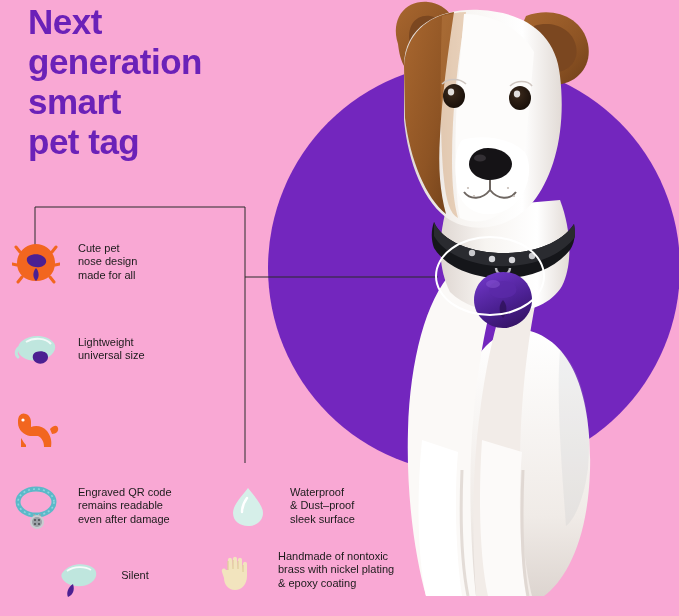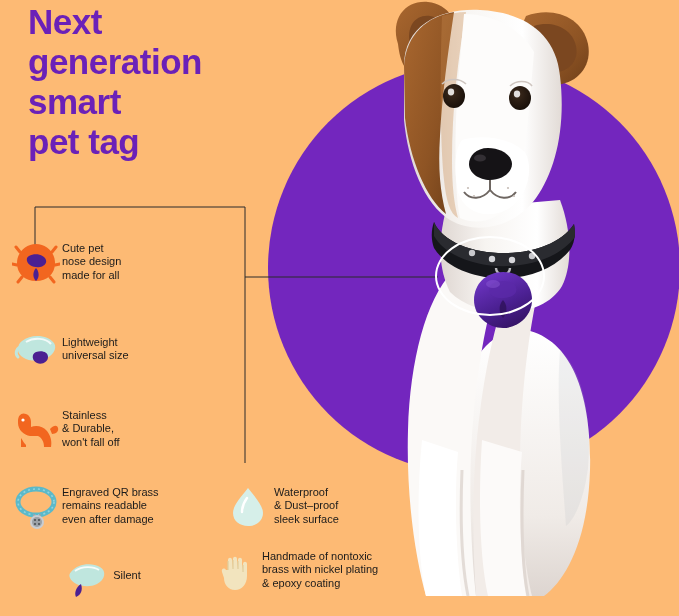--- a/index.html
+++ b/index.html
@@ -5,21 +5,21 @@
   * { box-sizing: border-box; margin: 0; padding: 0; }
   html, body {
     width: 679px; height: 616px;
     background: #ffffff;
     font-family: "Liberation Sans", sans-serif;
     overflow: hidden;
   }
   #page {
     position: relative;
     width: 679px; height: 616px;
-    background: #fdba74;
+    background: #f9a8d4;
   }
 
   
   #headline {
     position: absolute;
     left: 28px; top: 2px;
     width: 300px;
     font-weight: bold;
     font-size: 35px;
     line-height: 40px;
@@ -58,21 +58,21 @@
   }
 
   
   #connectors { position: absolute; left: 0; top: 0; width: 679px; height: 616px; z-index: 4; }
 
   
   .feature {
     position: absolute;
     display: flex;
     align-items: center;
-    gap: 2px;
+    gap: 18px;
     z-index: 6;
   }
   .feature .ficon {
     width: 48px; height: 48px;
     flex: 0 0 48px;
     display: flex; align-items: center; justify-content: center;
   }
   .feature .ftext {
     font-size: 11px;
     line-height: 13.5px;
@@ -237,40 +237,37 @@
 
   <div class="feature" style="left:12px; top:405px; width:220px;">
     <span class="ficon">
       <svg viewBox="0 0 48 48" width="48" height="48">
         <path d="M6 16 C6 10 10 7 14 9 C17 10 19 13 19 17 L19 22 C24 20 31 21 35 26 C39 31 40 37 39 42 L32 42 C32 37 30 33 26 31 L18 31 C12 30 6 25 6 18 Z" fill="#F2661F"></path>
         <path d="M14 40 L14 42 L9 42 L9 33 C11 36 12 38 14 40 Z" fill="#F2661F"></path>
         <path d="M38 24 C42 20 45 20 46 23 C47 26 44 29 40 29" fill="#F2661F"></path>
         <circle cx="11" cy="15" r="1.6" fill="#ffffff"></circle>
       </svg>
     </span>
-    <span class="ftext">Stainless
-&amp; Durable,
-won't fall off</span>
   </div>
 
   <div class="feature" style="left:12px; top:482px; width:220px;">
     <span class="ficon">
       <svg viewBox="0 0 48 48" width="48" height="48">
         <ellipse cx="24" cy="20" rx="18" ry="13" fill="none" stroke="#5BB9C9" stroke-width="5"></ellipse>
         <ellipse cx="24" cy="20" rx="18" ry="13" fill="none" stroke="#8fd4e0" stroke-width="1.6" stroke-dasharray="2 3"></ellipse>
         <path d="M22 32 a3 3 0 1 0 6 0" fill="none" stroke="#9aa0a6" stroke-width="1.6"></path>
         <circle cx="25" cy="40" r="7" fill="#c8ccd1"></circle>
         <circle cx="25" cy="40" r="5" fill="#9aa0a6"></circle>
         <rect x="22" y="37" width="2" height="2" fill="#5a5f64"></rect>
         <rect x="26" y="37" width="2" height="2" fill="#5a5f64"></rect>
         <rect x="22" y="41" width="2" height="2" fill="#5a5f64"></rect>
         <rect x="26" y="41" width="2" height="2" fill="#5a5f64"></rect>
       </svg>
     </span>
-    <span class="ftext">Engraved QR brass
+    <span class="ftext">Engraved QR code
 remains readable
 even after damage</span>
   </div>
 
   <div class="feature" style="left:224px; top:482px; width:230px;">
     <span class="ficon">
       <svg viewBox="0 0 48 48" width="48" height="48">
         <path d="M24 6 C32 16 39 24 39 31 C39 39 32 44 24 44 C16 44 9 39 9 31 C9 24 16 16 24 6 Z" fill="#D6EFE9"></path>
         <path d="M18 30 C18 24 20 20 23 16" stroke="#ffffff" stroke-width="2.4" fill="none" stroke-linecap="round"></path>
       </svg>

